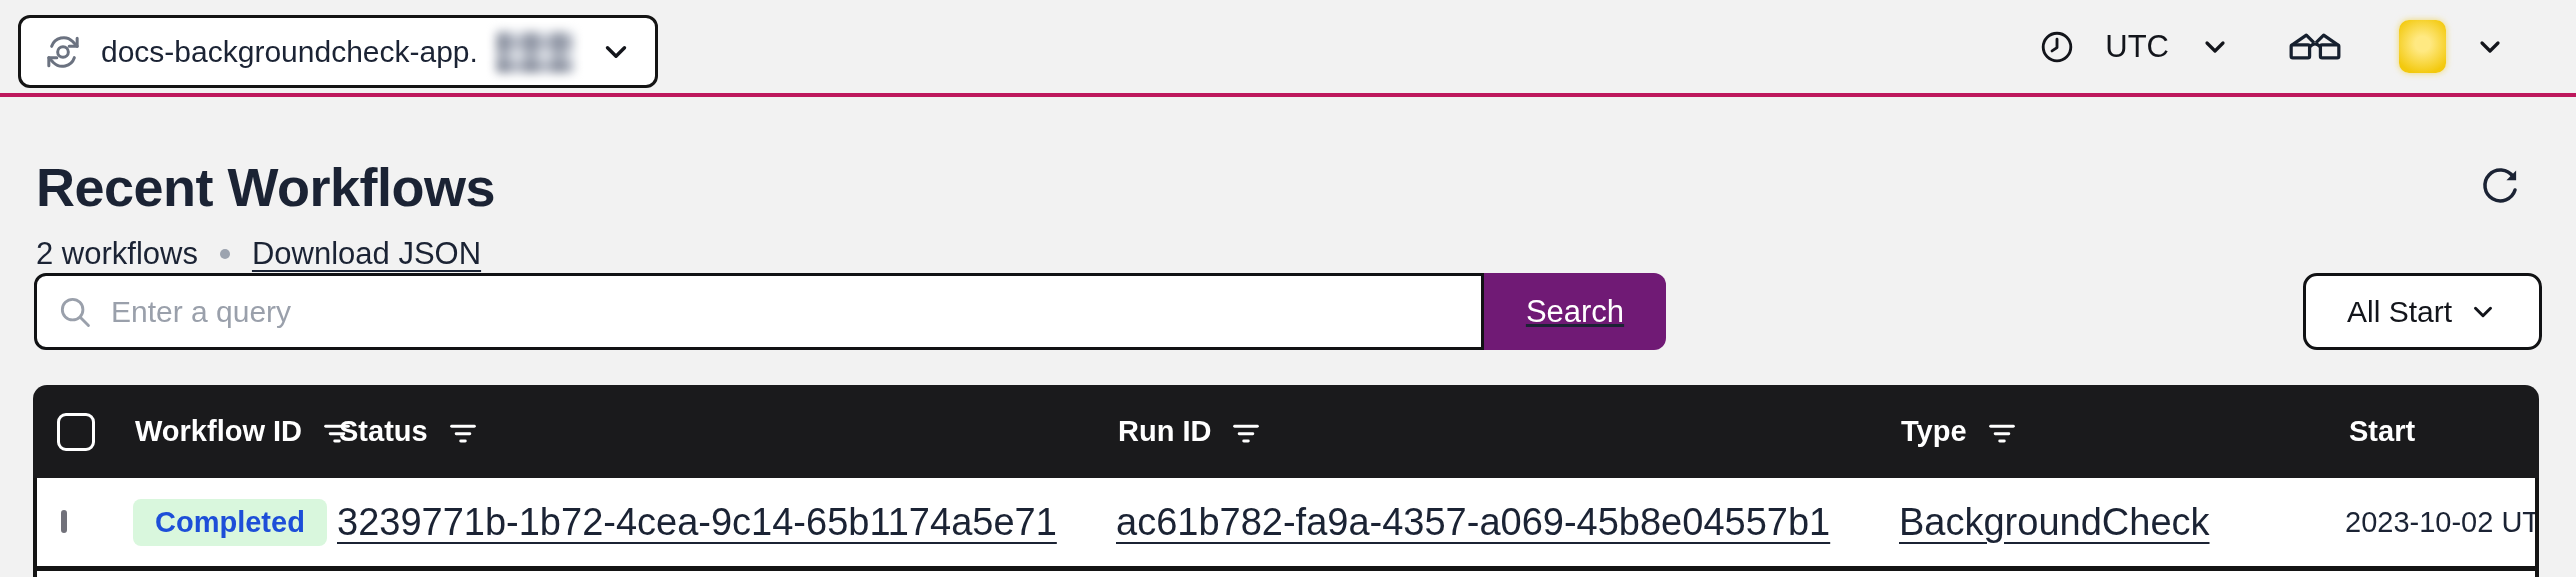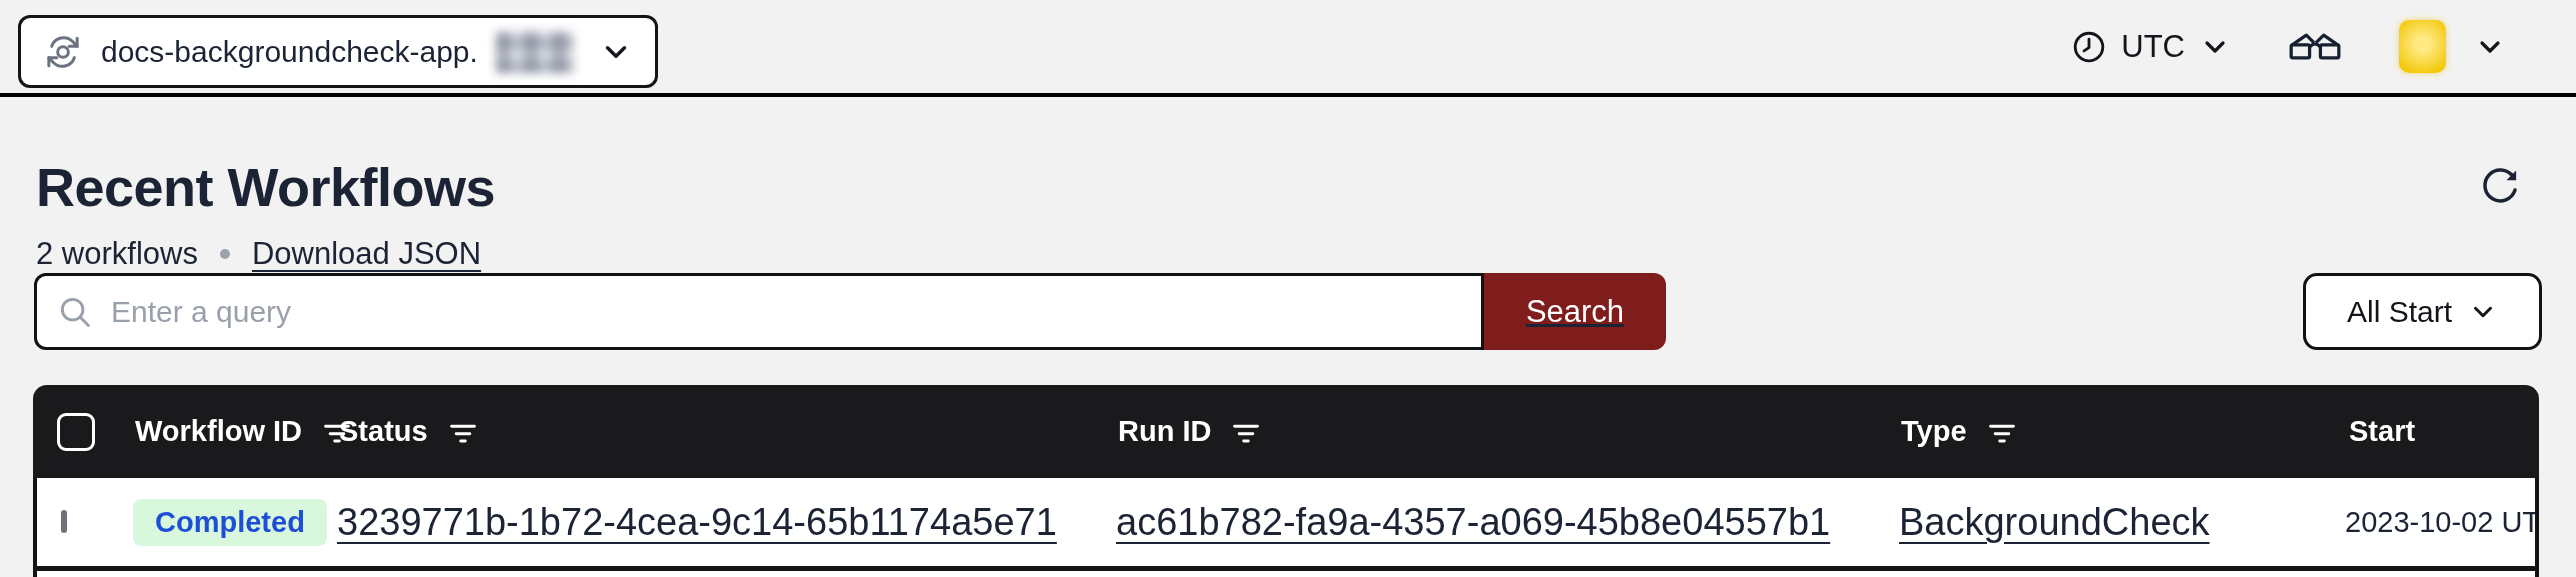--- a/index.html
+++ b/index.html
@@ -6,40 +6,40 @@
   body { background:#ddd; }
   .screen{
     position:relative; width:2576px; height:578px; overflow:hidden;
     background:#f2f2f2;
     font-family:"Liberation Sans","DejaVu Sans",sans-serif;
     color:#1b2334;
   }
   
   .topbar{
     position:absolute; top:0; left:0; right:0; height:97px;
-    border-bottom:4px solid #000000; display:flex; align-items:center;
+    border-bottom:4px solid #be185d; display:flex; align-items:center;
   }
   .ns-select{
     position:absolute; left:18px; top:15px; width:640px; height:73px;
     background:#fff; border:3px solid #141414; border-radius:12px;
     display:flex; align-items:center; padding:0 22px; gap:18px; cursor:pointer;
   }
   .ns-select .ns-label{ font-size:30px; color:#1b2334; white-space:nowrap; }
   .redacted{
     width:78px; height:42px; border-radius:3px;
     background:repeating-linear-gradient(90deg,#b9bdc6 0 14px,#e8eaee 14px 28px),
                repeating-linear-gradient(0deg,#c5c9d2 0 12px,#eceef2 12px 24px);
     background-blend-mode:multiply; filter:blur(5px);
   }
   .ns-chevron{ margin-left:auto; }
   .topbar-right{
     position:absolute; right:70px; top:0; height:93px;
     display:flex; align-items:center; gap:58px;
   }
-  .tz-group{ display:flex; align-items:center; gap:14px; cursor:pointer; }
+  .tz-group{ display:flex; align-items:center; gap:30px; cursor:pointer; }
   .tz-label{ font-size:31px; color:#13151b; }
   .avatar-group{ display:flex; align-items:center; gap:28px; cursor:pointer; }
   .avatar{
     width:47px; height:53px; border-radius:10px;
     background:radial-gradient(circle at 50% 45%, #ffe982 20%, #f3c90e 80%);
     box-shadow:0 0 6px rgba(240,200,20,.6);
   }
   
   .page-title{
     position:absolute; left:36px; top:138px;
@@ -62,21 +62,21 @@
   }
   .search-box{ position:relative; flex:1; height:77px; }
   .search-input{
     width:100%; height:77px; border:3px solid #111214; border-radius:12px 0 0 12px;
     background:#fff; font-size:30px; padding:0 20px 0 74px; outline:none;
     font-family:inherit; color:#1b2334;
   }
   .search-input::placeholder{ color:#9aa0ab; }
   .search-icon-wrap{ position:absolute; left:22px; top:20px; pointer-events:none; }
   .search-btn{
-    width:182px; height:77px; background:#7f1d1d; color:#fff; border:none;
+    width:182px; height:77px; background:#701a75; color:#fff; border:none;
     border-radius:0 12px 12px 0; font-size:31px; font-family:inherit; cursor:pointer;
   }
   .timefilter-btn{
     position:absolute; right:34px; top:273px; width:239px; height:77px;
     background:#fff; border:3px solid #111214; border-radius:14px;
     display:flex; align-items:center; justify-content:center; gap:16px;
     font-size:30px; font-family:inherit; color:#13151b; cursor:pointer;
   }
   
   .wf-table{ position:absolute; left:33px; top:385px; width:2506px; }

